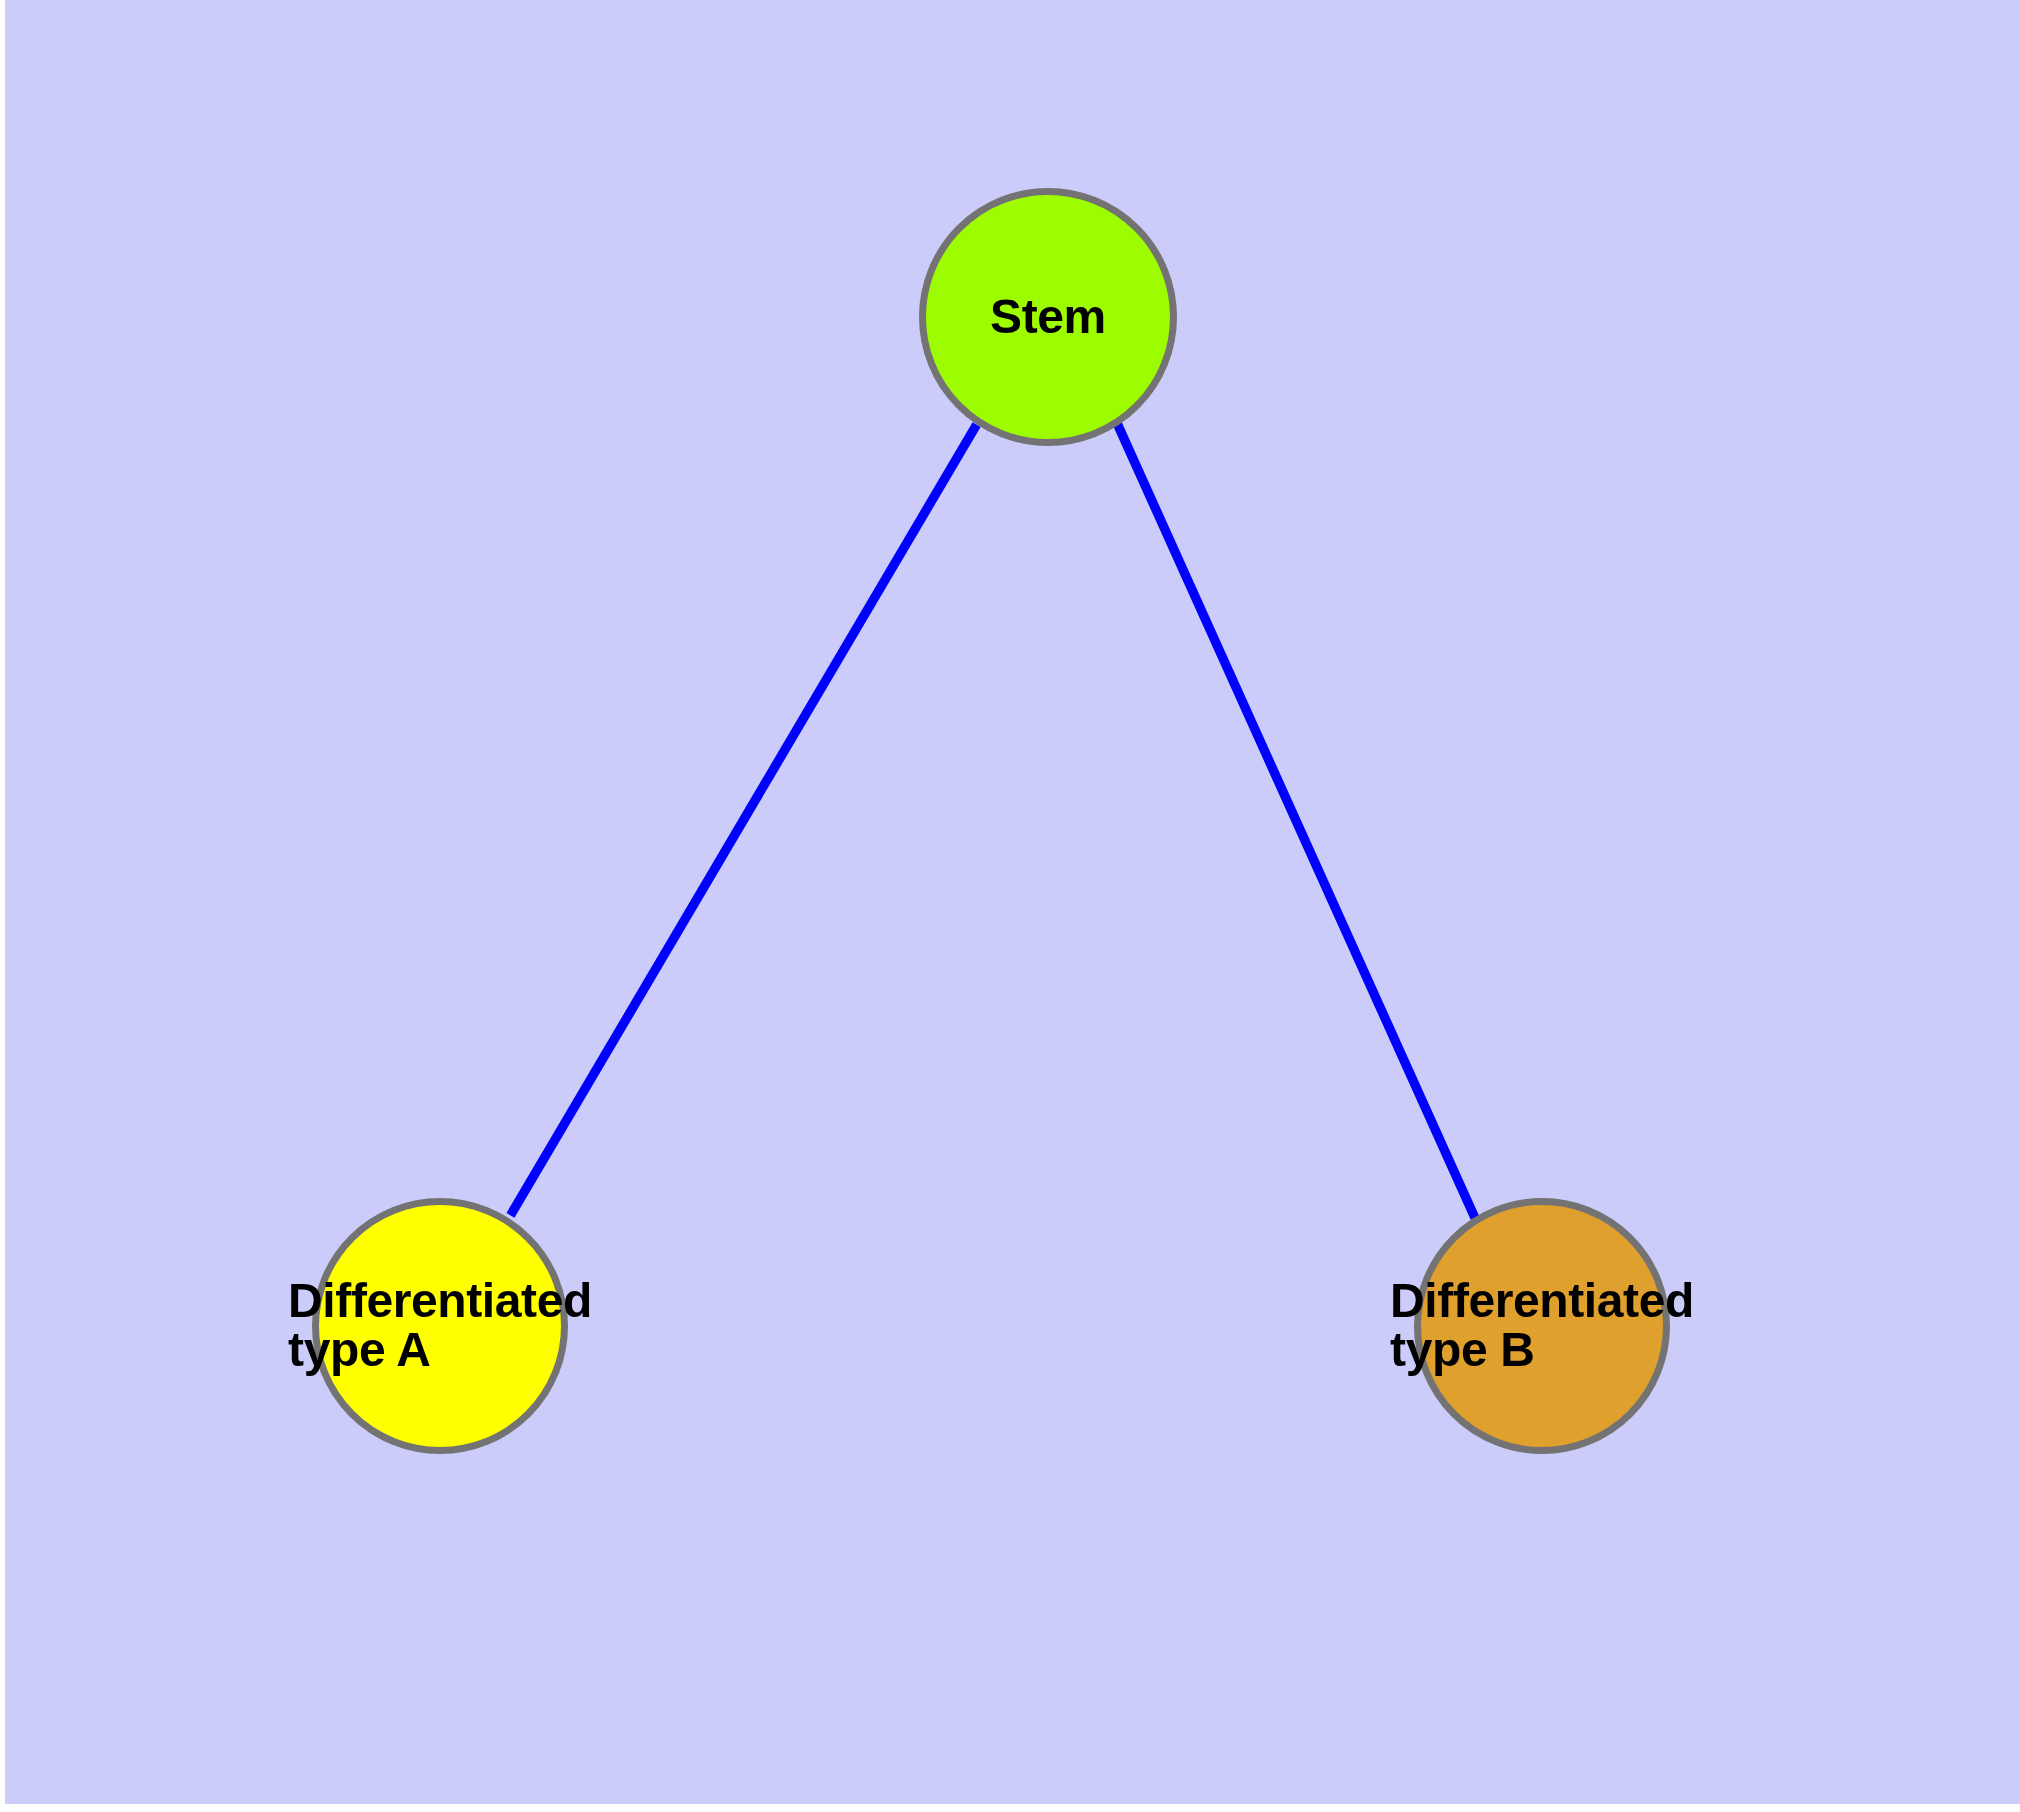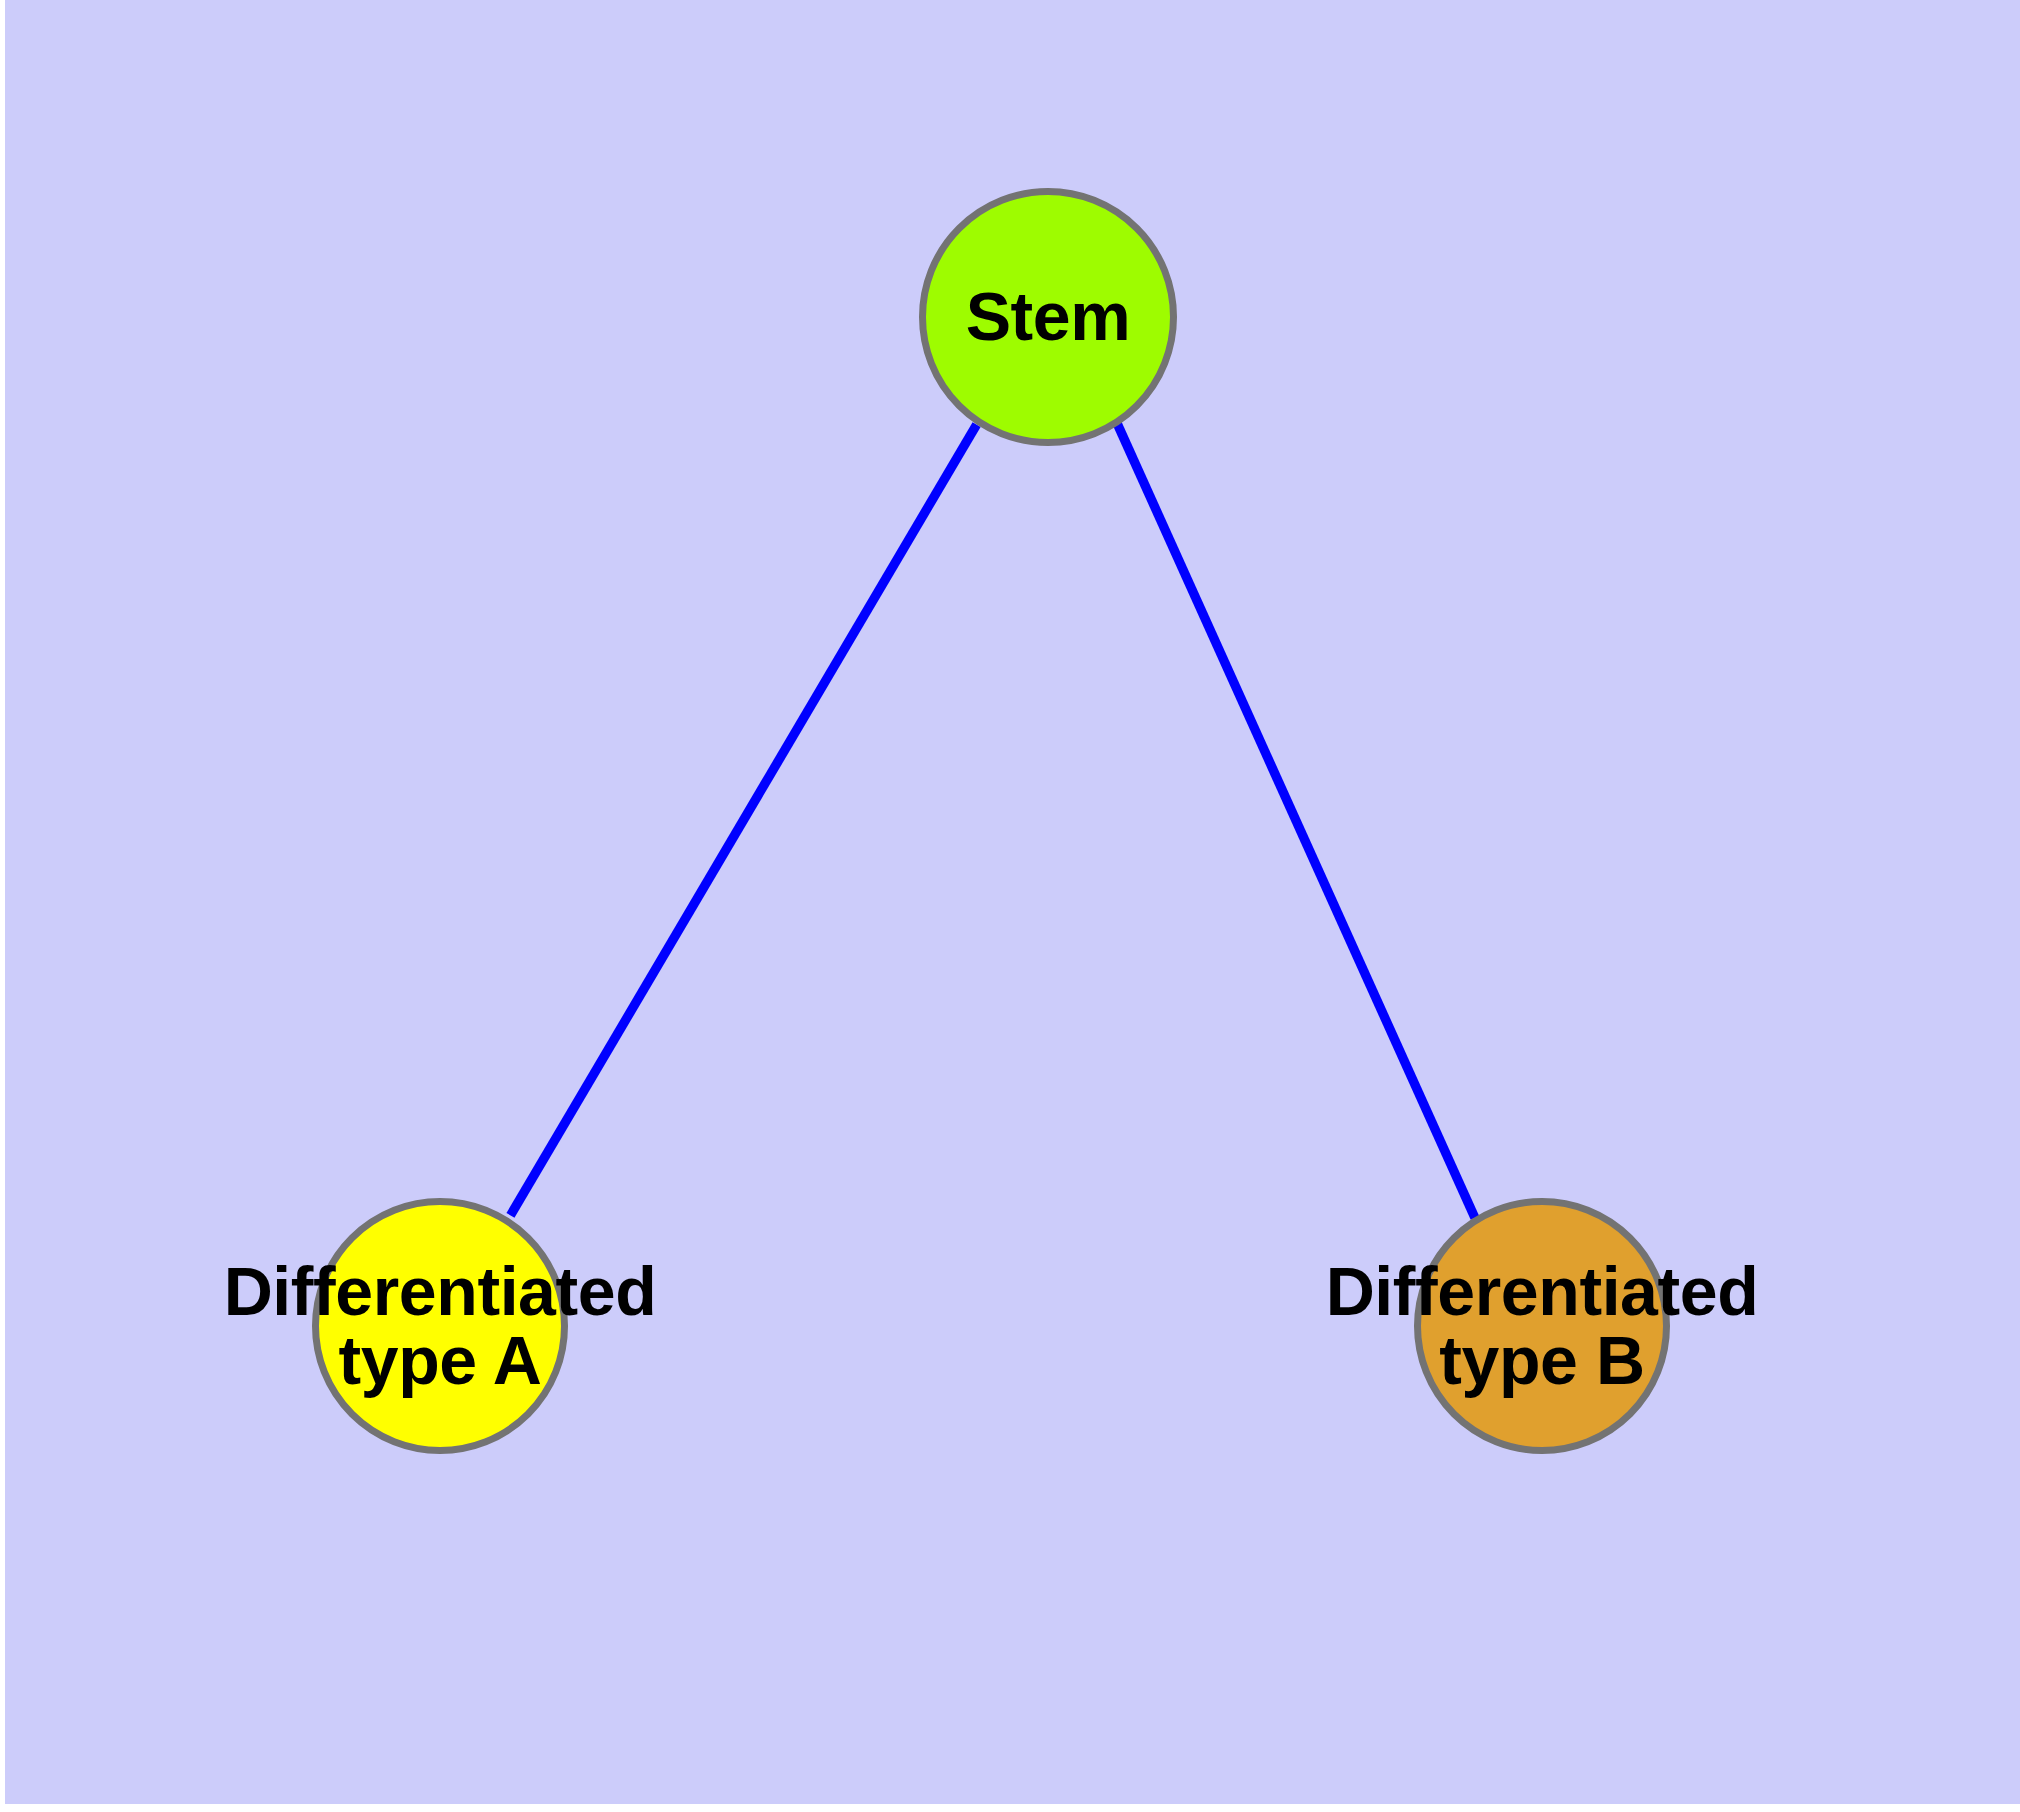--- a/index.html
+++ b/index.html
@@ -63,23 +63,22 @@
     border: 7.6px solid #737373;
   }
 
   .node-label {
     position: absolute;
     left: 50%;
     top: 50%;
     transform: translate(-50%, -50%);
     color: #000000;
     font-weight: bold;
-    font-size: 68px;
+    font-size: 48px;
     line-height: 1.02;
-    text-align: center;
     white-space: pre;
     letter-spacing: -0.4px;
     pointer-events: none;
   }
 </style>
 </head>
 <body>
 
 <div id="graph-canvas" style="background: rgb(255, 255, 255);">
   <div id="plot-plane" style="background: rgb(204, 204, 250);"></div>

